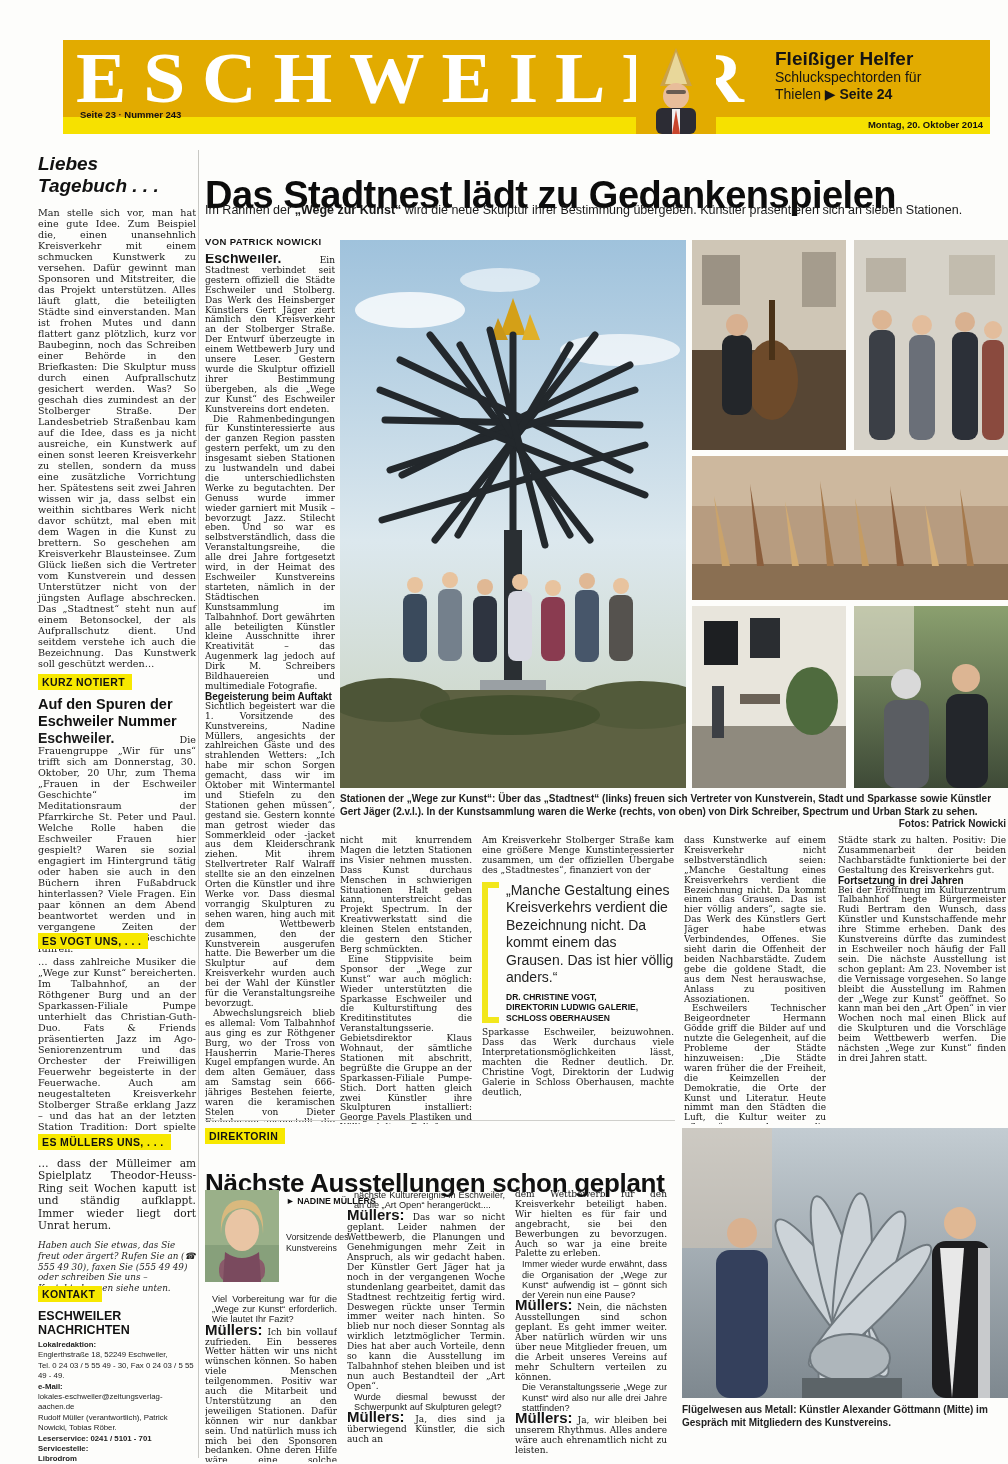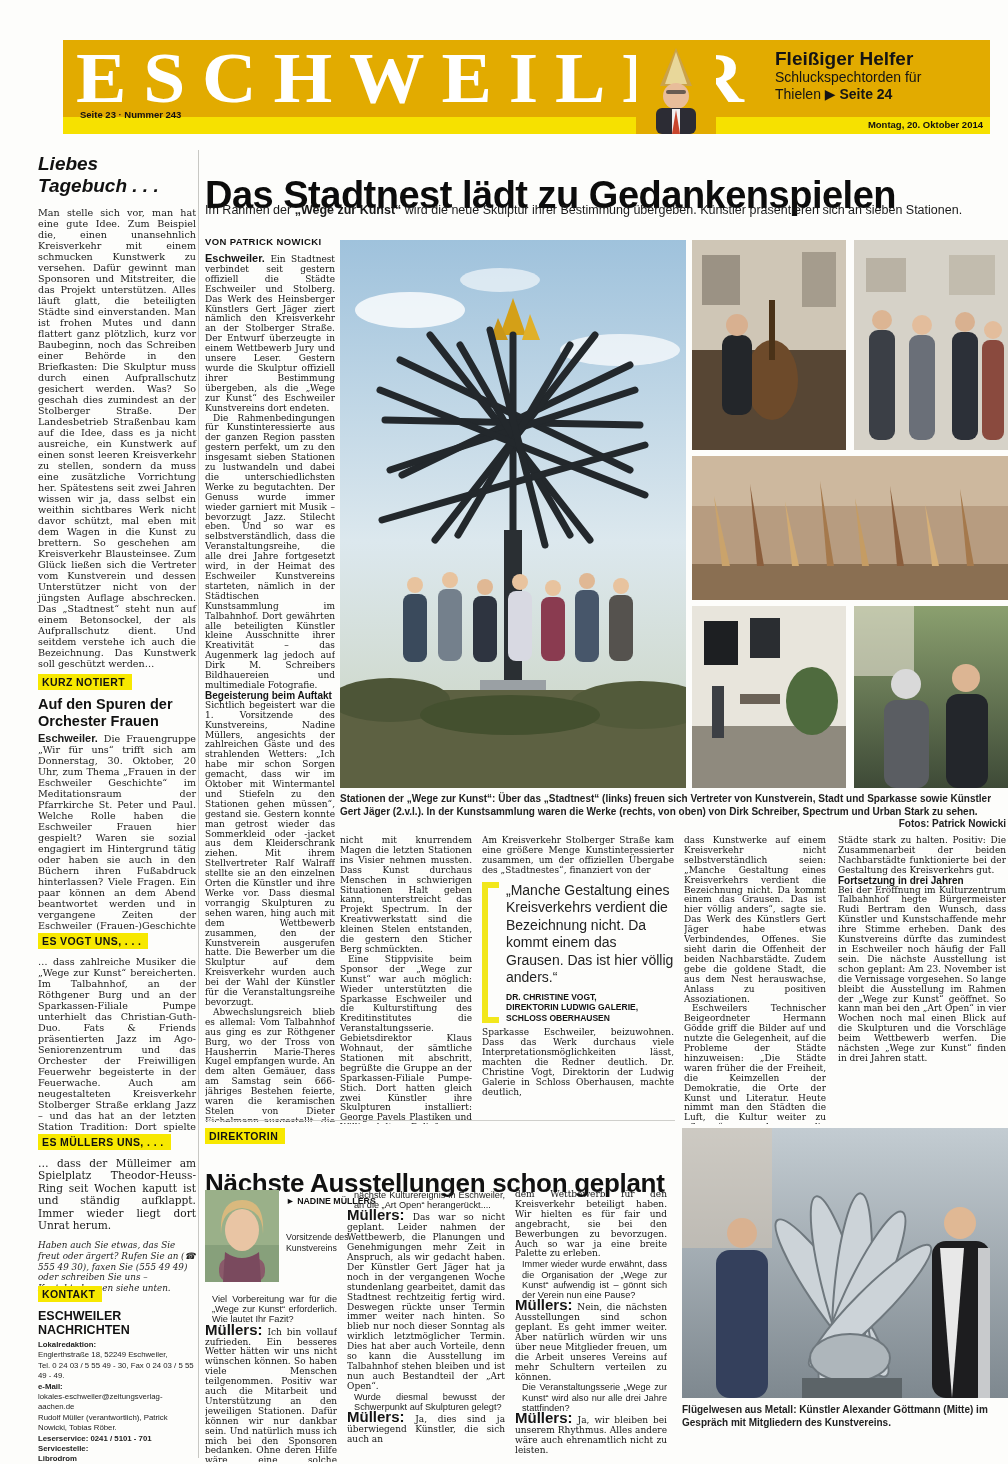--- a/index.html
+++ b/index.html
@@ -34,21 +34,21 @@
   
   .headline{position:absolute;left:205px;top:148px;width:800px;font-size:38px;line-height:44px;
             font-weight:800;letter-spacing:-.5px;color:#0c0c0c;white-space:nowrap;}
   .subhead{position:absolute;left:205px;top:203px;width:800px;font-size:12.5px;color:#1a1a1a;white-space:nowrap;}
   .byline{position:absolute;left:205px;top:236px;font-size:9.5px;font-weight:800;letter-spacing:.4px;}
   .col{position:absolute;font-family:"DejaVu Serif",serif;font-size:9px;line-height:9.9px;
        text-align:justify;color:#141414;overflow:hidden;}
   .col p{margin:0;text-indent:8px;}
   .col p.first{text-indent:0;}
   .art-sub{font-family:"Liberation Sans",sans-serif;font-weight:800;font-size:10px;margin:5px 0 3px;text-indent:0 !important;}
-  .lede{font-weight:bold;font-family:"Liberation Sans",sans-serif;font-size:11px;}
+  .lede{font-weight:bold;font-family:"Liberation Sans",sans-serif;font-size:14px;}
   .photo{position:absolute;overflow:hidden;background:#ccc;}
   .caption{position:absolute;left:340px;top:793px;width:666px;font-size:10px;line-height:12.5px;
            font-weight:600;color:#222;}
   .credit{font-weight:600;color:#222;float:right;}
   
   .pq{display:flex;margin:6px 0 5px;}
   .pq-bracket{flex:0 0 11px;border-left:6px solid #f2e71c;border-top:6px solid #f2e71c;
               border-bottom:6px solid #f2e71c;margin-right:7px;}
   .pq-text{font-family:"Liberation Sans",sans-serif;font-size:14px;line-height:17.5px;
            color:#222;text-align:left;text-indent:0;}
@@ -104,21 +104,21 @@
 
   <div class="rail abs" style="top:153px;">
     <div class="tb-title">Liebes
 Tagebuch . . .</div>
     <div class="rail-body" style="margin-top:10px;">Man stelle sich vor, man hat eine gute Idee. Zum Beispiel die, einen unansehnlich Kreisverkehr mit einem schmucken Kunstwerk zu versehen. Dafür gewinnt man Sponsoren und Mitstreiter, die das Projekt unterstützen. Alles läuft glatt, die beteiligten Städte sind einverstanden. Man ist frohen Mutes und dann flattert ganz plötzlich, kurz vor Baubeginn, noch das Schreiben einer Behörde in den Briefkasten: Die Skulptur muss durch einen Aufprallschutz gesichert werden. Was? So geschah dies zumindest an der Stolberger Straße. Der Landesbetrieb Straßenbau kam auf die Idee, dass es ja nicht ausreiche, ein Kunstwerk auf einen sonst leeren Kreisverkehr zu stellen, sondern da muss eine zusätzliche Vorrichtung her. Spätestens seit zwei Jahren wissen wir ja, dass selbst ein weithin sichtbares Werk nicht davor schützt, mal eben mit dem Wagen in die Kunst zu brettern. So geschehen am Kreisverkehr Blausteinsee. Zum Glück ließen sich die Vertreter vom Kunstverein und dessen Unterstützer nicht von der jüngsten Auflage abschrecken. Das „Stadtnest“ steht nun auf einem Betonsockel, der als Aufprallschutz dient. Und seitdem verstehe ich auch die Bezeichnung. Das Kunstwerk soll geschützt werden…</div>
     <div class="sig">Patrick Nowicki</div>
   </div>
 
   <div class="rail abs" style="top:672px;">
     <span class="kicker">KURZ NOTIERT</span>
-    <div class="rail-head">Auf den Spuren der Orchester Frauen</div>
+    <div class="rail-head">Auf den Spuren der Eschweiler Nummer</div>
     <div class="rail-body"><span class="lede">Eschweiler.</span><span> Die Frauengruppe „Wir für uns“ trifft sich am Donnerstag, 30. Oktober, 20 Uhr, zum Thema „Frauen in der Eschweiler Geschichte“ im Meditationsraum der Pfarrkirche St. Peter und Paul. Welche Rolle haben die Eschweiler Frauen hier gespielt? Waren sie sozial engagiert im Hintergrund tätig oder haben sie auch in den Büchern ihren Fußabdruck hinterlassen? Viele Fragen. Ein paar können an dem Abend beantwortet werden und in vergangene Zeiten der Eschweiler (Frauen-)Geschichte führen.</span></div>
   </div>
 
   <div class="rail abs" style="top:931px;">
     <span class="kicker">ES VOGT UNS, . . .</span>
     <div class="rail-body" style="margin-top:7px;">… dass zahlreiche Musiker die „Wege zur Kunst“ bereicherten. Im Talbahnhof, an der Röthgener Burg und an der Sparkassen-Filiale Pumpe unterhielt das Christian-Guth-Duo. Fats &amp; Friends präsentierten Jazz im Ago-Seniorenzentrum und das Orchester der Freiwilligen Feuerwehr begeisterte in der Feuerwache. Auch am neugestalteten Kreisverkehr Stolberger Straße erklang Jazz – und das hat an der letzten Station Tradition: Dort spielte die Inde-River-Jazzband.</div>
   </div>
 
   <div class="rail abs" style="top:1132px;">
     <span class="kicker">ES MÜLLERS UNS, . . .</span>

